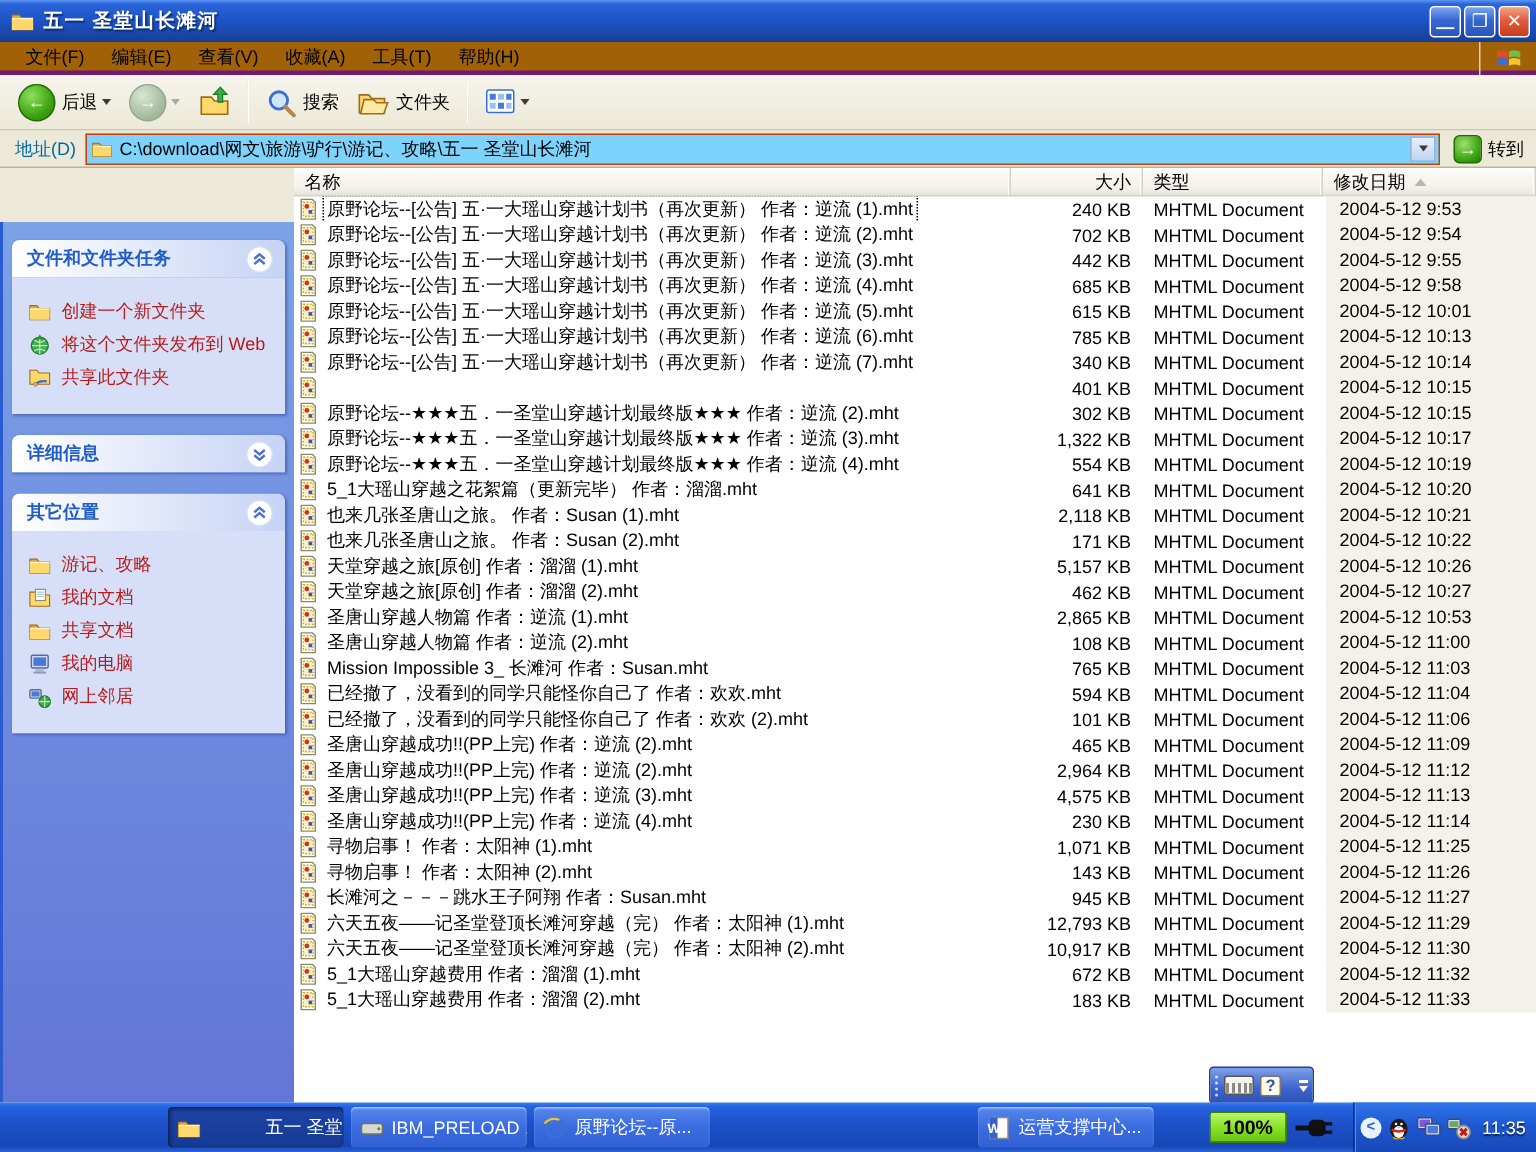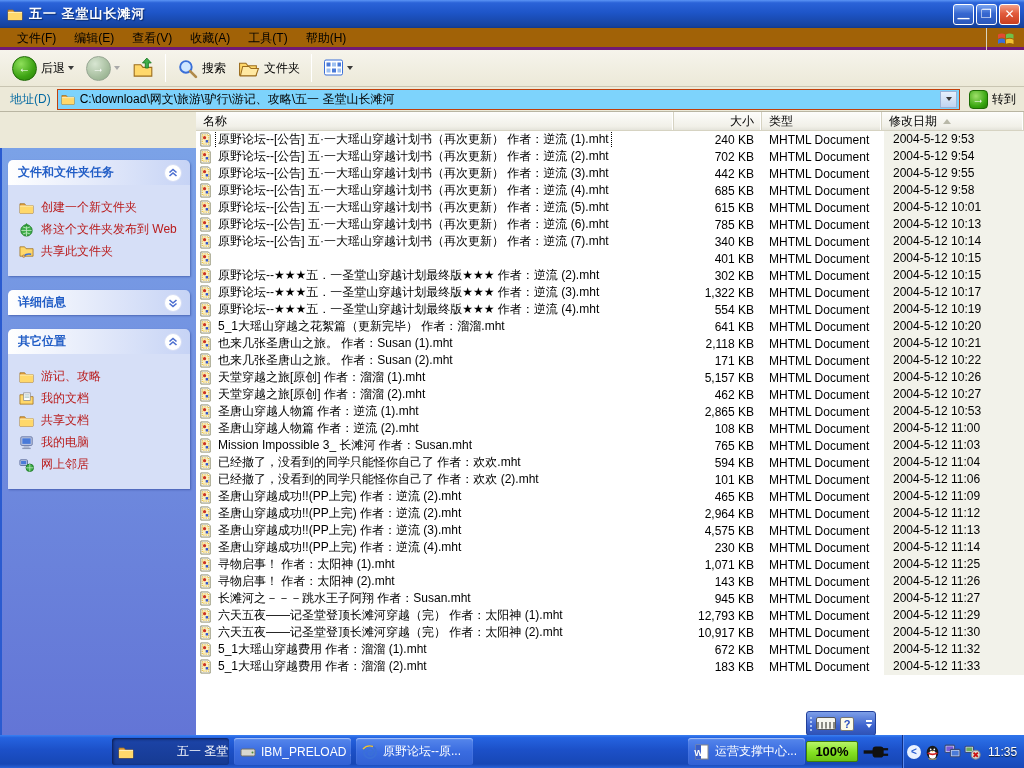--- a/index.html
+++ b/index.html
@@ -831,21 +831,21 @@
         <span>原野论坛--原...</span>
       </div>
       <div class="taskbtn" style="left: 530px; margin-top: 43px;">
         <span class="ticn">
           <svg width="16" height="16" viewBox="0 0 16 16">
             <use href="#ico-word"></use>
           </svg>
         </span>
         <span>NetScreen企...</span>
       </div>
-      <div class="taskbtn" style="left: 688px;">
+      <div class="taskbtn" style="left: 652px;">
         <span class="ticn">
           <svg width="16" height="16" viewBox="0 0 16 16">
             <use href="#ico-word"></use>
           </svg>
         </span>
         <span>运营支撑中心...</span>
       </div>
     </div>
 </div>
 

